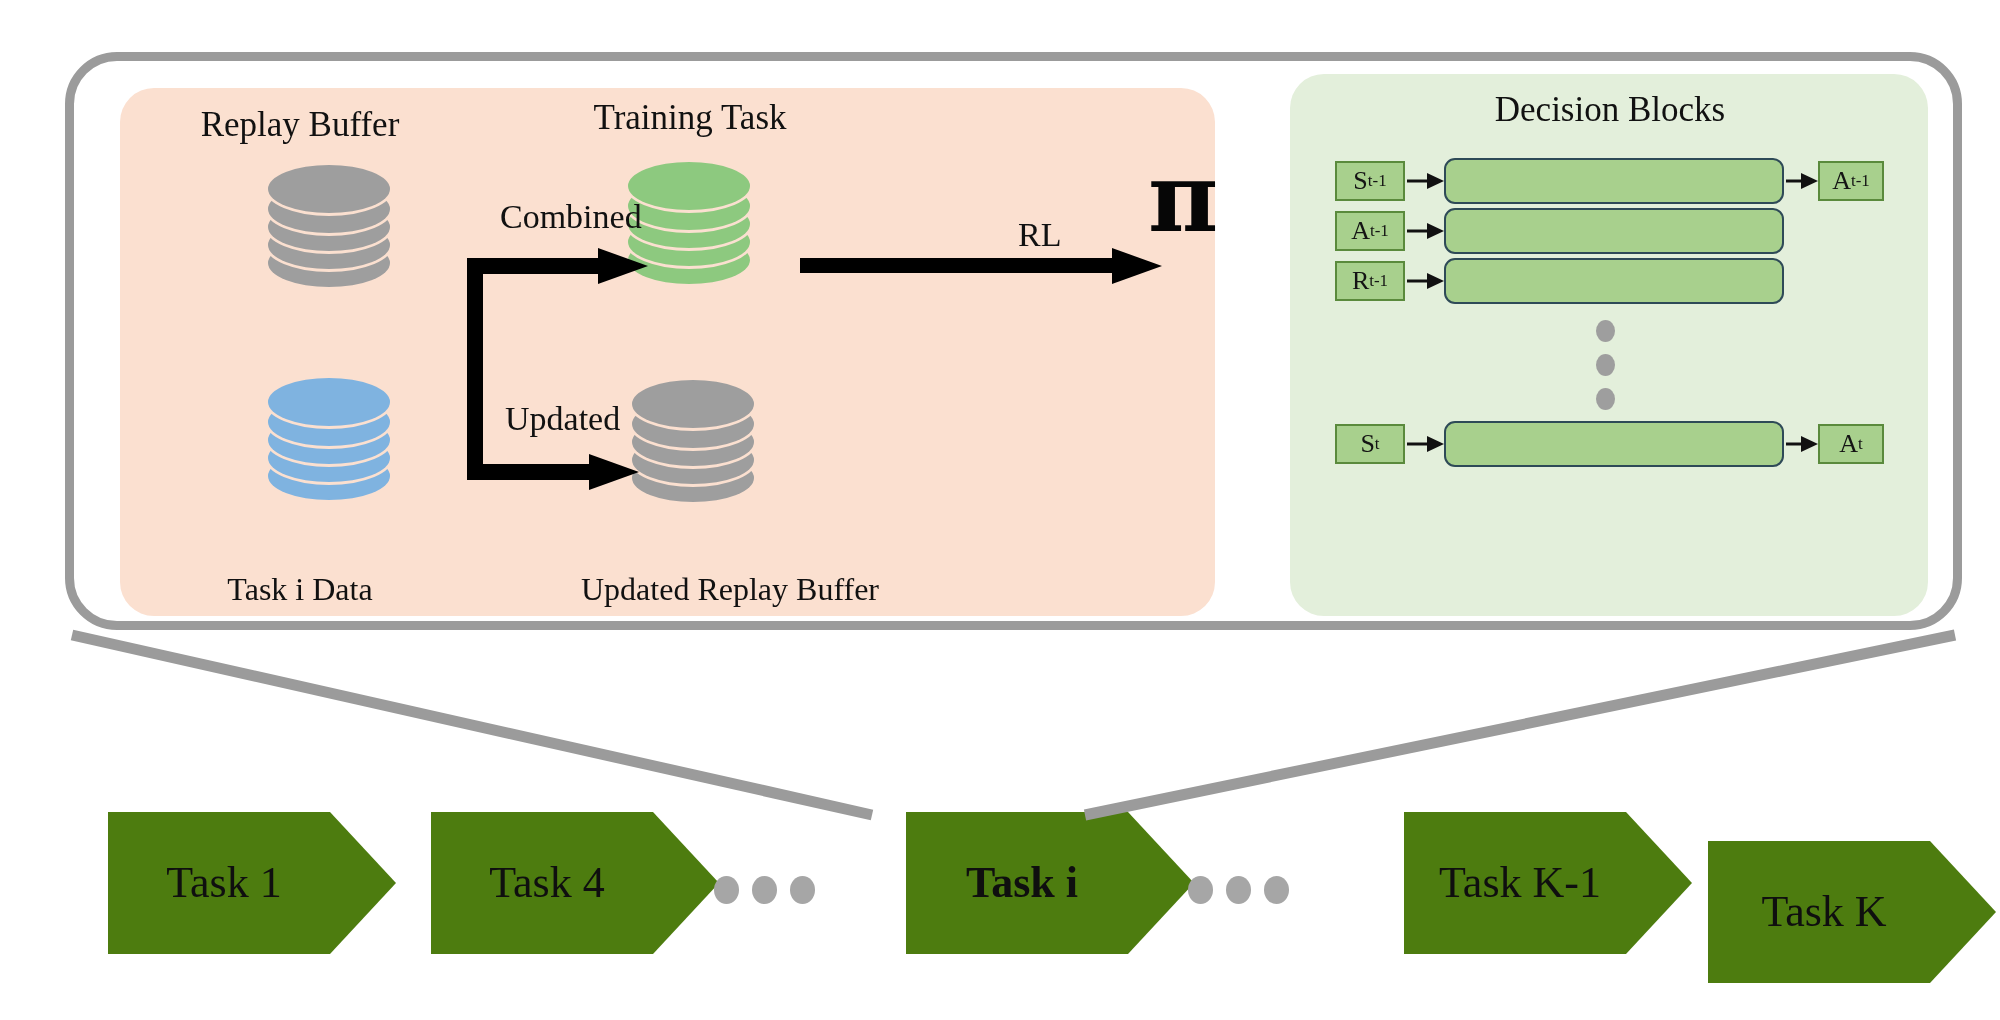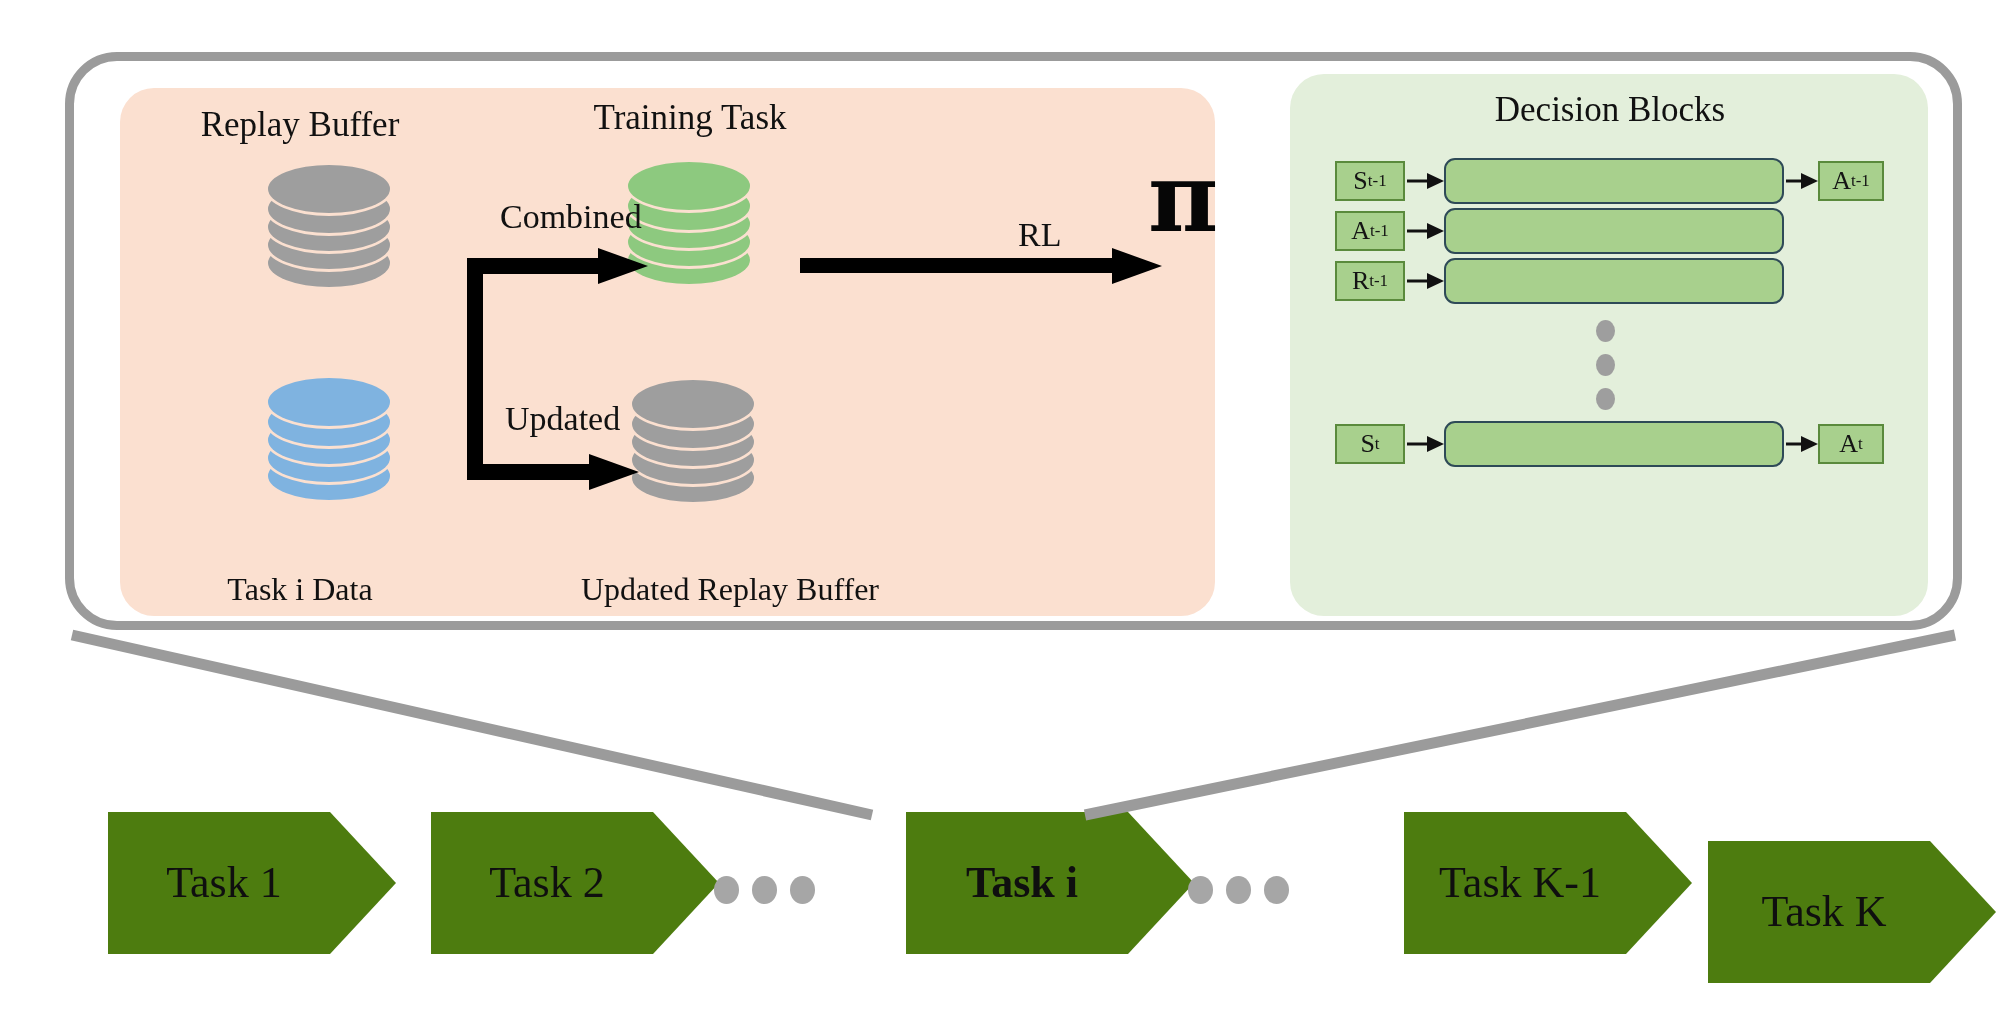--- a/index.html
+++ b/index.html
@@ -170,21 +170,21 @@
 <div class="io-box" style="left:1818px;top:424px;width:66px;height:40px;">
   <span>A</span>
     <span class="sub">t</span>
 </div>
 
 <div class="task-chevron" style="left:72px;top:812px;width:288px;">
   <span class="tlabel">Task 1</span>
 </div>
 
 <div class="task-chevron" style="left:395px;top:812px;width:288px;">
-  <span class="tlabel">Task 2</span>
+  <span class="tlabel">Task 4</span>
 </div>
 
 <div style="position:absolute;left:714px;top:876px;width:110px;height:28px;">
   <div class="hdot" style="left:0;top:0;"></div>
   <div class="hdot" style="left:38px;top:0;"></div>
   <div class="hdot" style="left:76px;top:0;"></div>
 </div>
 
 <div class="task-chevron" style="left:870px;top:812px;width:288px;font-weight:bold;">
   <span class="tlabel">Task i</span>

